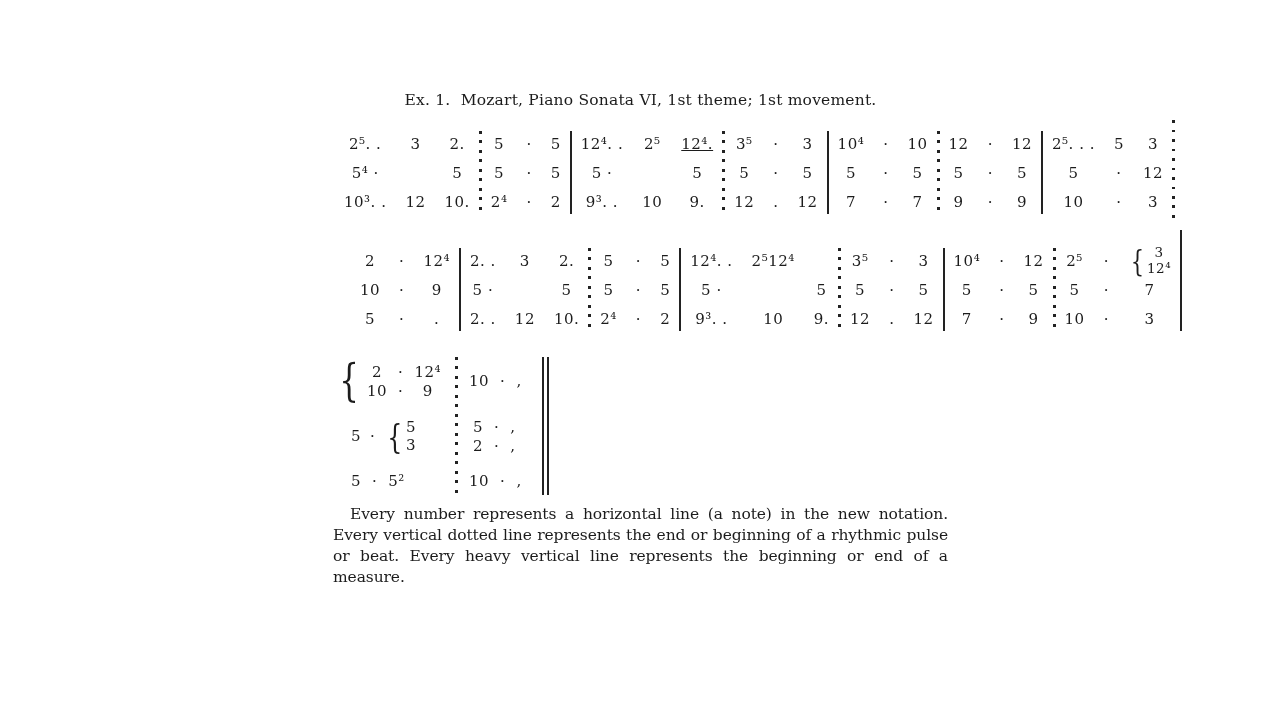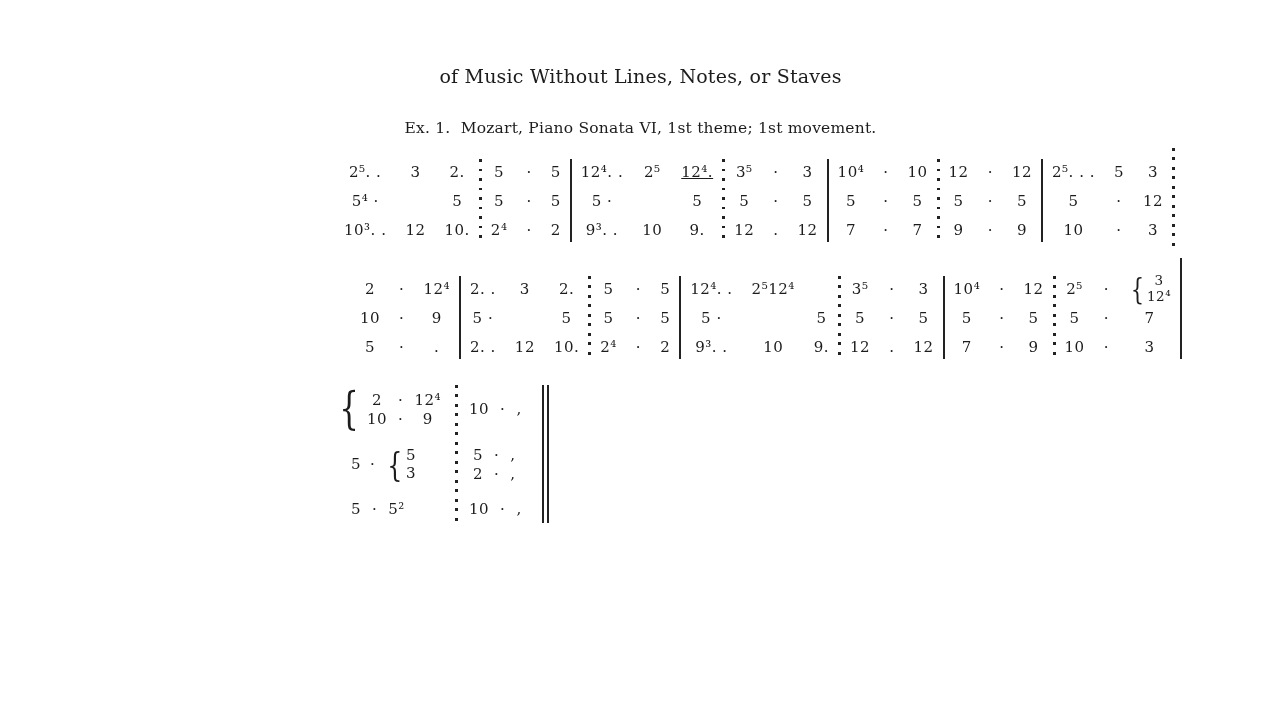--- a/index.html
+++ b/index.html
@@ -84,21 +84,21 @@
     grid-row:1/4;grid-column:5;align-self:stretch;width:7px;margin:-2px 0;
     border-left:2px solid #222;border-right:2px solid #222;box-sizing:border-box;
   }
 </style>
 </head>
 <body>
 
 <div class="page">
   <div class="content">
 
-    <h1 class="title"><br><span>of Music Without Lines, Notes, or Staves</span></h1>
+    <h1 class="title"><br></h1>
 
 
     <p class="caption">Ex. 1.  Mozart, Piano Sonata VI, 1st theme; 1st movement.</p>
 
     <div id="notation">
         <div class="system sys1">
           <div class="cell" style="grid-template-columns: repeat(3, auto);">
             <span class="tok" style="grid-area: 1 / 1;">2⁵. .</span>
             <span class="tok" style="grid-area: 1 / 2;">3</span>
             <span class="tok" style="grid-area: 1 / 3;">2.</span>
@@ -322,15 +322,16 @@
             <div class="row-line">
               <span class="tok">10</span>
               <span class="tok">·</span>
               <span class="tok">,</span>
             </div>
           </div>
           <div class="s3-dbar"></div>
         </div>
       </div>
 
+    <p class="footer-par">Every number represents a horizontal line (a note) in the new notation. Every vertical dotted line represents the end or beginning of a rhythmic pulse or beat. Every heavy vertical line represents the beginning or end of a measure.</p>
 
   </div>
 </div>
 
 </body></html>

